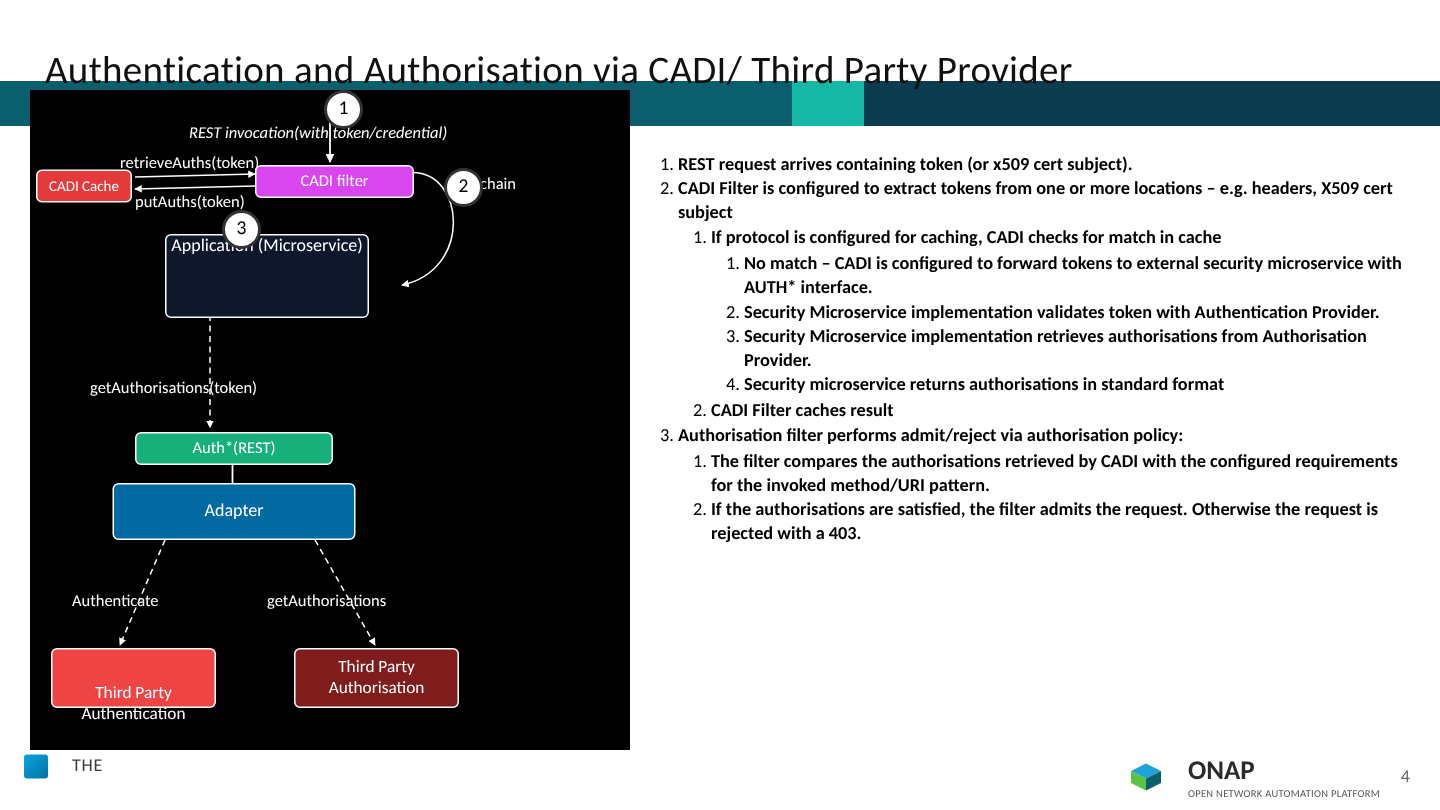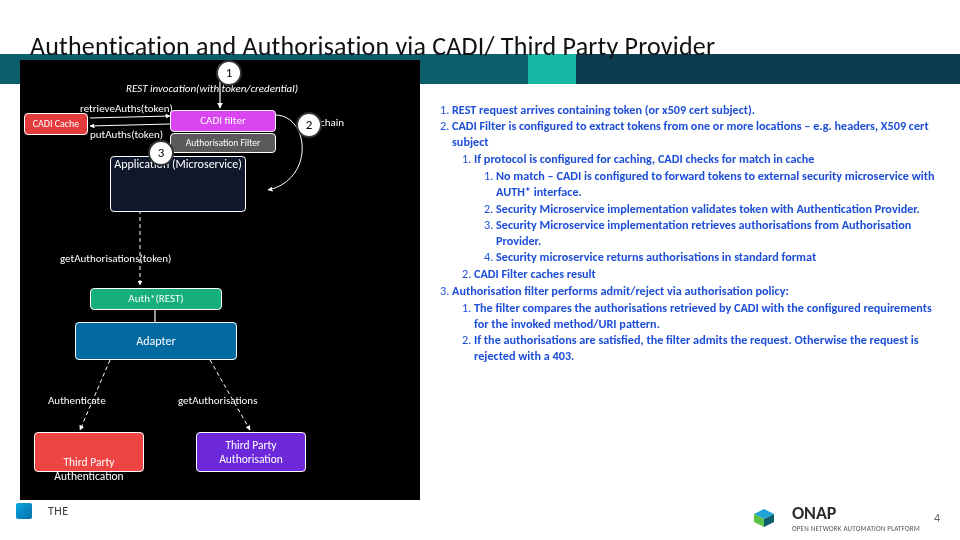--- a/index.html
+++ b/index.html
@@ -44,21 +44,21 @@
     text-align: center;
     color: #000;
     z-index: 5;
   }
 
   
   .textblock {
     position: absolute;
     top: 102px; left: 430px; right: 14px;
     font-size: 12.2px;
-    color: #1d4ed8;
+    color: #000000;
     line-height: 1.32;
   }
   .textblock ol { padding-left: 22px; margin: 0; }
   .textblock ol ol { margin: 1px 0 1px 0; }
   .textblock b { font-weight: 600; }
 
   
   .footer {
     position: absolute;
     bottom: 7px; left: 16px; right: 10px;
@@ -130,36 +130,33 @@
   <div class="cv-label" style="top:192px; left:40px;">getAuthorisations(token)</div>
   <div class="cv-label" style="top:334px; left:28px;">Authenticate</div>
   <div class="cv-label" style="top:334px; left:158px;">getAuthorisations</div>
 
   <div class="box" style="top: 53px; left: 4px; width: 62px; height: 20px; line-height: 20px; font-size: 10px; background: rgb(229, 58, 60);">
     <span>CADI Cache</span>
   </div>
   <div class="box" style="top: 50px; left: 150px; width: 104px; height: 20px; line-height: 20px; font-size: 11px; background: #d946ef;">
     <span>CADI filter</span>
   </div>
-  <div class="box" style="top: 73px; left: 150px; width: 104px; height: 18px; line-height: 18px; font-size: 9.5px; background: rgb(90, 90, 90);">
-    <span>Authorisation Filter</span>
-  </div>
   <div class="box" style="top: 96px; left: 90px; width: 136px; height: 56px; font-size: 12px; box-sizing: border-box; background: #0f172a;">
     <span>Application (Microservice)</span>
   </div>
   <div class="box" style="top: 228px; left: 70px; width: 130px; height: 20px; line-height: 20px; font-size: 11px; background: rgb(23, 176, 122);">
     <span>Auth*(REST)</span>
   </div>
   <div class="box" style="top: 262px; left: 55px; width: 160px; height: 36px; line-height: 36px; font-size: 12px; background: #0369a1;">
     <span>Adapter</span>
   </div>
   <div class="box" style="top: 372px; left: 14px; width: 110px; height: 40px; font-size: 11.5px; padding-top: 22px; box-sizing: border-box; background: #ef4444;">
     <span>Third Party Authentication</span>
   </div>
-  <div class="box" style="top: 372px; left: 176px; width: 110px; height: 40px; font-size: 11.5px; padding-top: 5px; box-sizing: border-box; background: #6d28d9;">
+  <div class="box" style="top: 372px; left: 176px; width: 110px; height: 40px; font-size: 11.5px; padding-top: 5px; box-sizing: border-box; background: #7f1d1d;">
     <span>Third Party Authorisation</span>
   </div>
 
 </div>
 
 <div class="badge" style="top:60px; left:216px;">1</div>
 <div class="badge" style="top:112px; left:296px;">2</div>
 <div class="badge" style="top:140px; left:148px;">3</div>
 
 <div class="textblock">

